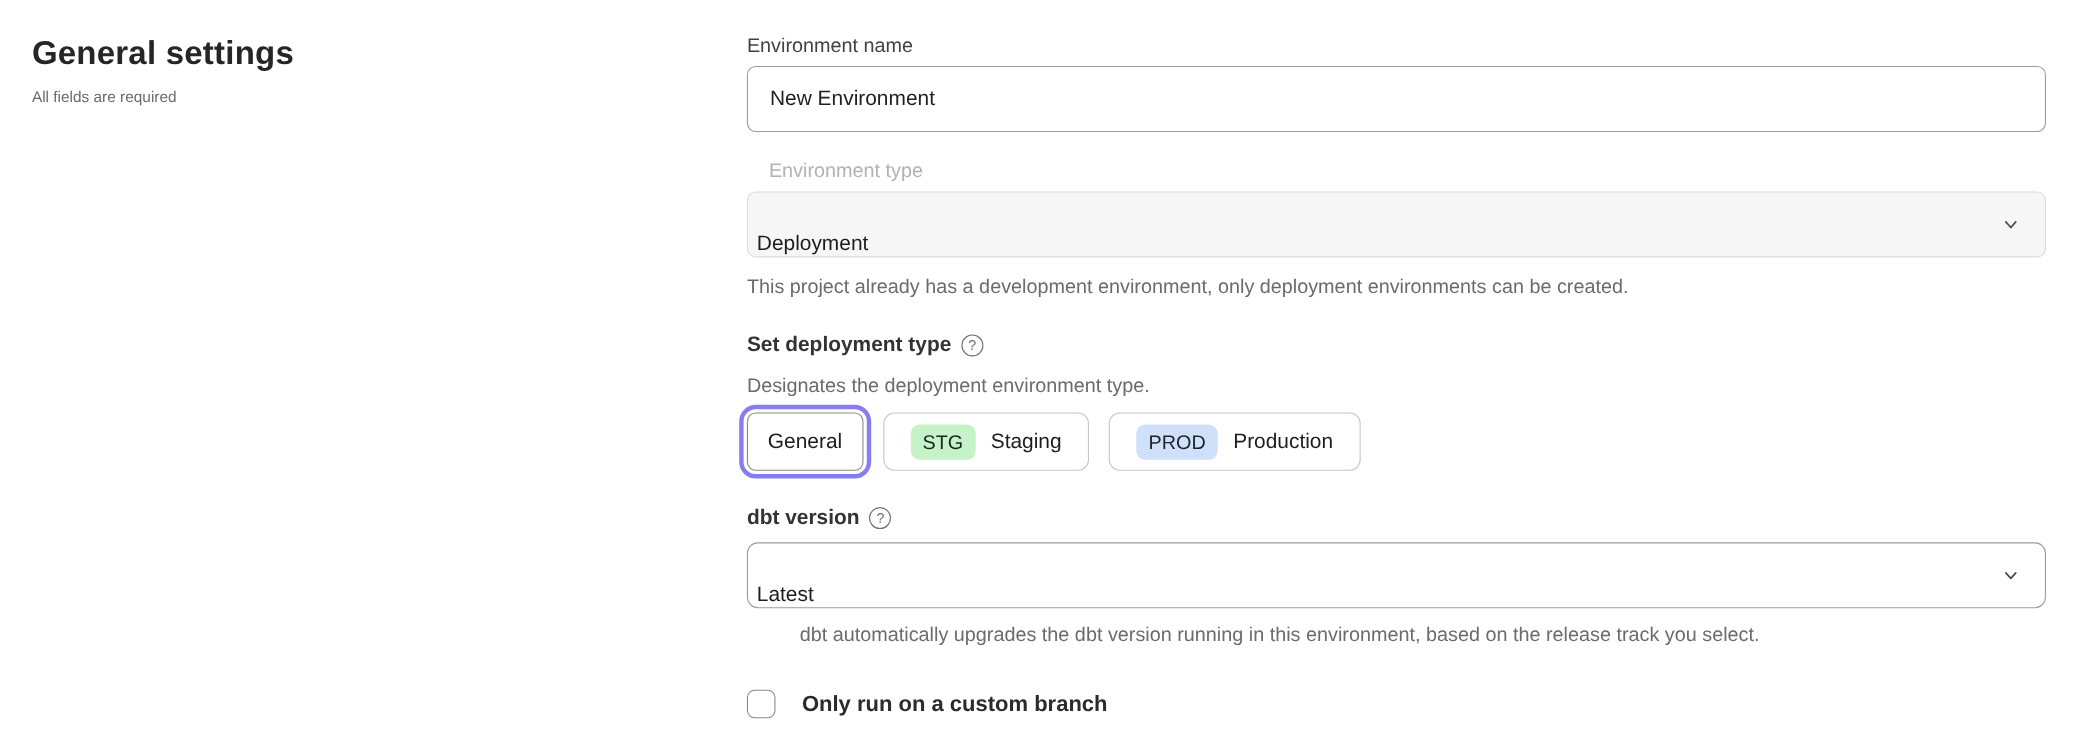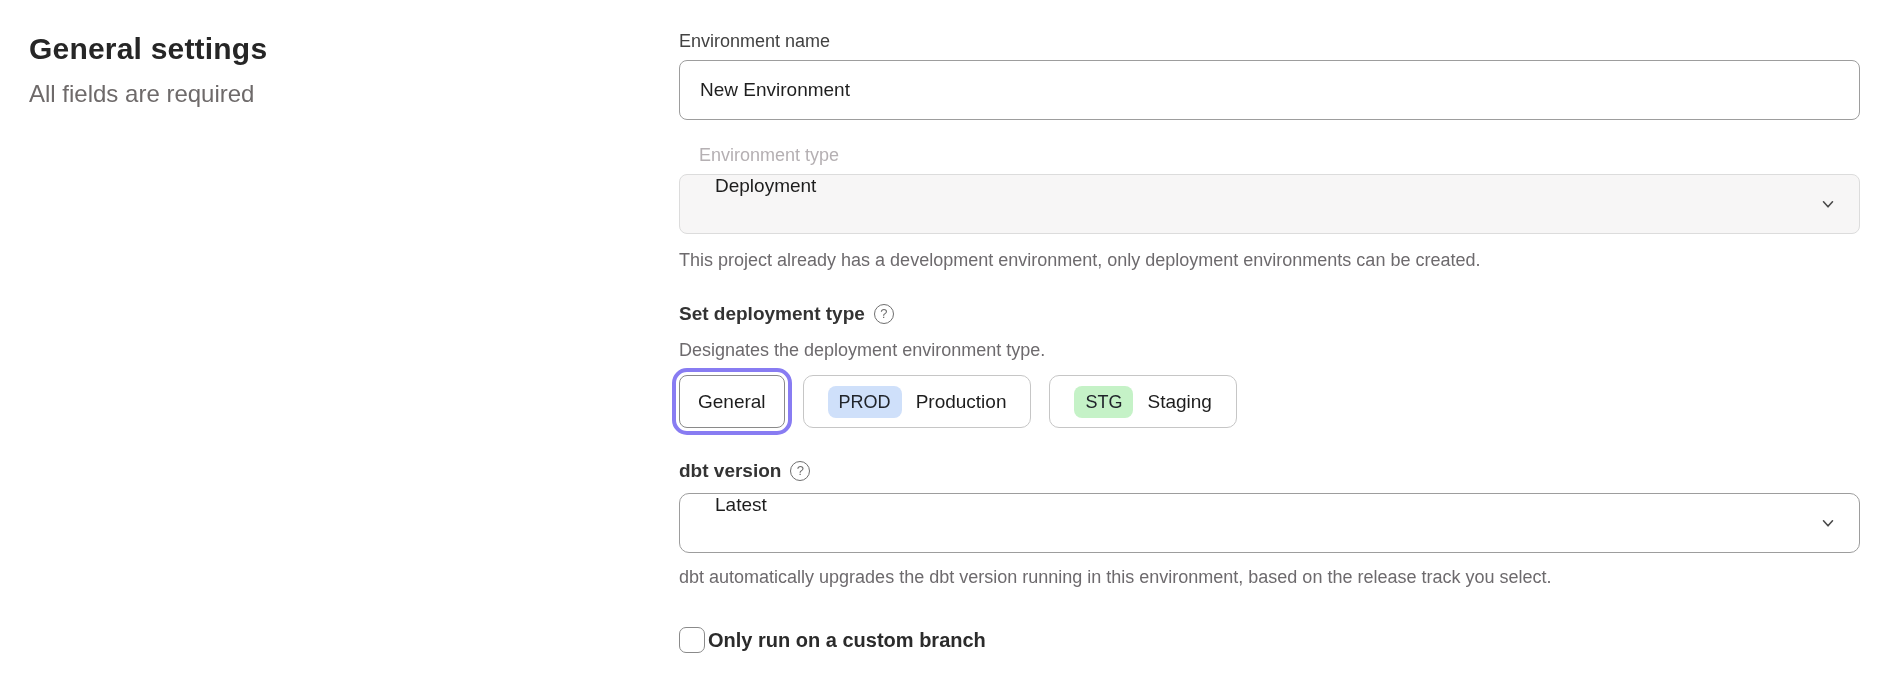--- a/index.html
+++ b/index.html
@@ -8,50 +8,50 @@
     background: #ffffff;
     font-family: "Liberation Sans", sans-serif;
     color: #262626;
     overflow: hidden;
   }
   .page { position: relative; width: 1890px; height: 678px; }
 
   
   .left-col { position: absolute; left: 29px; top: 32px; width: 560px; }
   .page-title { font-size: 30px; font-weight: 700; color: #262626; letter-spacing: 0.2px; }
-  .page-subtitle { margin-top: 14px; font-size: 24px; color: #6e6a6a; }
+  .page-subtitle { margin-top: 14px; font-size: 14px; color: #6e6a6a; }
 
   
   .form-col { position: absolute; left: 679px; top: 0; width: 1181px; }
 
   .field-label { margin-top: 30px; font-size: 18px; font-weight: 500; color: #424242; line-height: 22px; }
   .field-label.disabled { color: #b5b0b3; }
 
   .text-input {
     margin-top: 8px; width: 100%; height: 60px;
     border: 1px solid #9d9d9d; border-radius: 8px;
     padding: 12px 20px; font-size: 19px; color: #1f1f1f;
     font-family: "Liberation Sans", sans-serif;
     background: #ffffff; outline: none; display: block;
   }
   .field-label.second { margin-top: 24px; margin-left: 20px; }
 
   .select-box {
     margin-top: 8px; width: 100%; height: 60px;
-    border-radius: 8px; display: flex; align-items: flex-start;
-    padding: 0 35px; font-size: 19px; color: #1d1d1d;
+    border-radius: 8px; display: flex; align-items: flex-end;
+    padding: 0 8px; font-size: 19px; color: #1d1d1d;
     position: relative; cursor: pointer;
   }
   .select-box.disabled { background: #f7f6f6; border: 1px solid #dcdcdc; font-weight: 500; }
   .select-box.enabled { background: #ffffff; border: 1px solid #9d9d9d; border-radius: 10px; }
   .select-value { flex: 1; }
   .chevron { position: absolute; right: 22px; top: 50%; transform: translateY(-50%); display: flex; }
 
   .helper-text { margin-top: 14px; font-size: 18px; color: #6d6a6d; line-height: 24px; }
-  .helper-text.tight { margin-top: 12px; }
+  .helper-text.tight { margin-top: 12px; margin-left: 48px; }
 
   .section-heading {
     margin-top: 30px; font-size: 19px; font-weight: 700; color: #333333;
     display: flex; align-items: center; line-height: 24px;
   }
   .help-icon {
     margin-left: 9px; width: 20px; height: 20px; border: 1.5px solid #6f6f6f;
     border-radius: 50%; display: inline-flex; align-items: center; justify-content: center;
     font-size: 13px; font-weight: 400; color: #6f6f6f; cursor: pointer; flex: none;
   }
@@ -70,21 +70,21 @@
   }
   .badge {
     border-radius: 8px; padding: 5px 11px; font-size: 18px; color: #20242a;
     line-height: 22px;
   }
   .badge.stg { background: #c5f2c7; }
   .badge.prod { background: #cfe0fa; }
 
   .heading-dbt { margin-top: 31px; }
 
-  .checkbox-row { margin-top: 38px; display: flex; align-items: center; gap: 3px; }
+  .checkbox-row { margin-top: 38px; display: flex; align-items: center; gap: 24px; }
   .checkbox {
     width: 26px; height: 26px; border: 1.5px solid #8a8a8a; border-radius: 7px;
     background: #ffffff; cursor: pointer; flex: none;
   }
   .checkbox-label { font-size: 20px; font-weight: 600; color: #2b2b2b; cursor: pointer; }
 </style>
 </head>
 <body>
 
 <div class="page">
@@ -114,26 +114,26 @@
       <span>Set deployment type</span>
       <span class="help-icon">?</span>
     </div>
     <div class="section-desc">Designates the deployment environment type.</div>
 
     <div class="btn-row">
       <button class="type-btn selected">
         <span>General</span>
       </button>
       <button class="type-btn">
+        <span class="badge stg">STG</span>
+        <span>Staging</span>
+      </button>
+      <button class="type-btn">
         <span class="badge prod">PROD</span>
         <span>Production</span>
-      </button>
-      <button class="type-btn">
-        <span class="badge stg">STG</span>
-        <span>Staging</span>
       </button>
     </div>
 
     <div class="section-heading heading-dbt">
       <span>dbt version</span>
       <span class="help-icon">?</span>
     </div>
     <div class="select-box enabled" style="margin-top:10px;">
       <span class="select-value">Latest</span>
       <span class="chevron">

